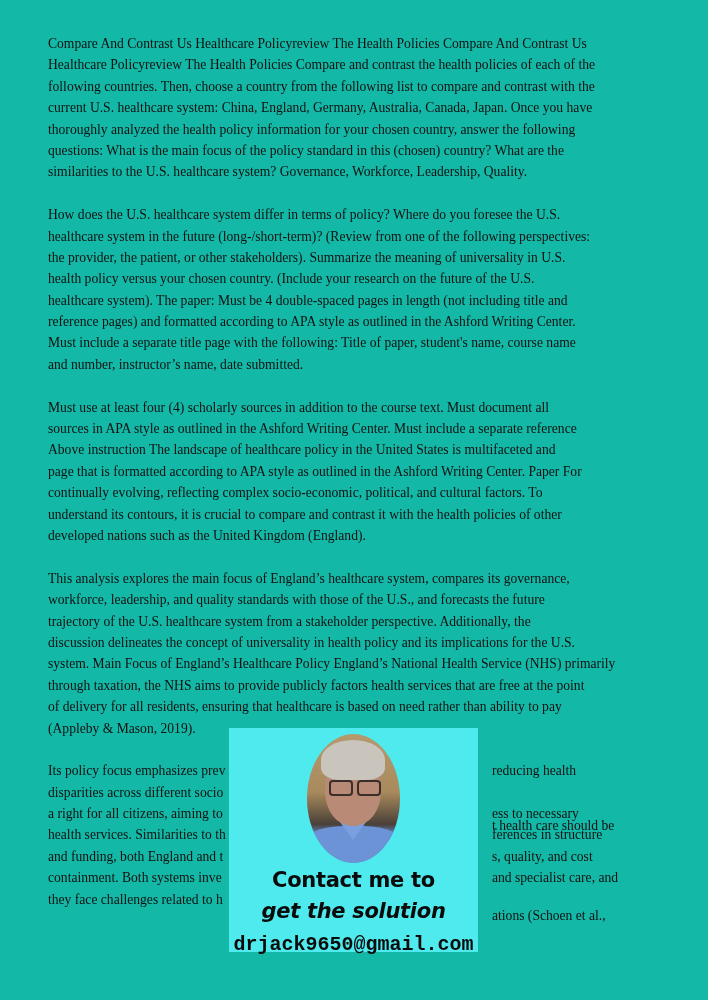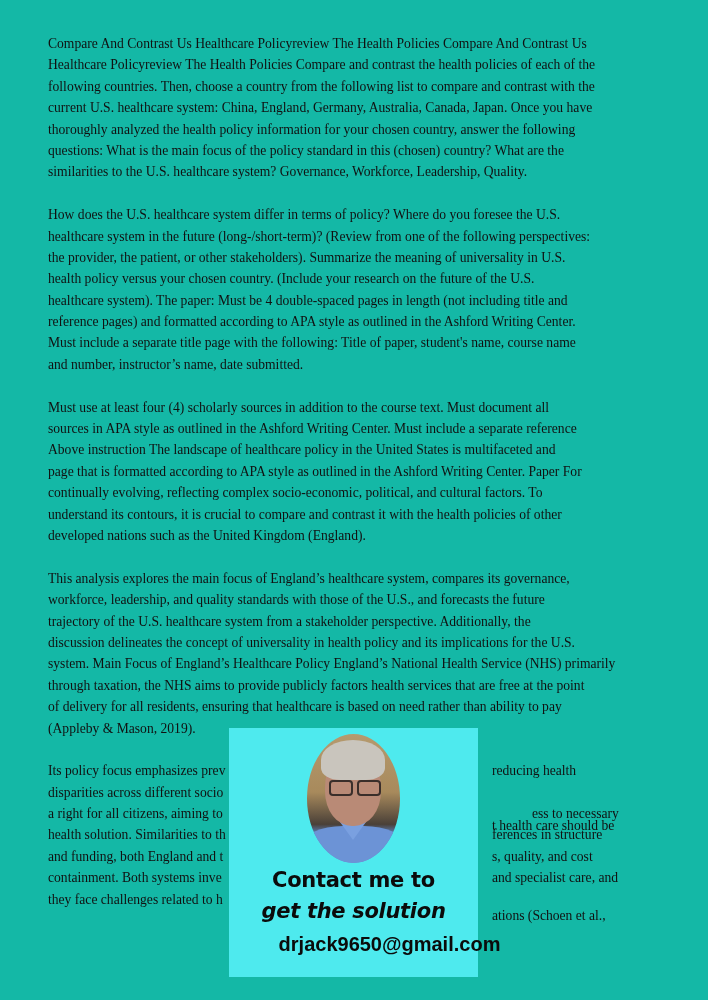--- a/index.html
+++ b/index.html
@@ -8,21 +8,21 @@
   .doc {
     position: absolute; left: 48px; top: 33px; width: 640px;
     font-family: "Liberation Serif", "DejaVu Serif", serif;
     font-size: 13.6px; color: #111; line-height: 21.4px;
   }
   .para { margin: 0 0 21.4px 0; }
   .line { display: block; white-space: nowrap; height: 21.4px; }
   .line .right { position: absolute; padding-left: 13px; }
   .split-line { position: relative; }
   .overlay {
-    position: absolute; left: 229px; top: 728px; width: 249px; height: 249px;
+    position: absolute; left: 229px; top: 728px; width: 249px; height: 224px;
     background: #4eeaee; z-index: 5;
   }
   .portrait {
     position: absolute; left: 78px; top: 6px; width: 93px; height: 129px;
     border-radius: 50%; overflow: hidden;
     background: linear-gradient(180deg, #b59a6e 0%, #a88a5c 45%, #4a4038 70%, #5e86c8 78%, #6c93d3 100%);
   }
   .portrait .hair { position:absolute; left:14px; top:6px; width:64px; height:40px; border-radius:50% 50% 30% 30%; background:#c9c5bd; }
   .portrait .face { position:absolute; left:18px; top:20px; width:56px; height:72px; border-radius:45% 45% 48% 48%; background:#b98a76; }
   .portrait .glasses-l { position:absolute; left:22px; top:46px; width:20px; height:12px; border:2px solid #3a2e2a; border-radius:4px; }
@@ -30,23 +30,23 @@
   .portrait .shirt { position:absolute; left:-5px; top:92px; width:103px; height:50px; border-radius:40% 40% 0 0; background:#6c93d6; }
   .portrait .collar { position:absolute; left:33px; top:88px; width:26px; height:18px; background:#7aa0e0; clip-path: polygon(0 0,50% 100%,100% 0); }
   .cta {
     position: absolute; left: 0; width: 249px; text-align: center;
     font-family: "DejaVu Sans", "Liberation Sans", sans-serif; font-weight: bold;
     font-size: 21px; color: #0b0b0b; letter-spacing: -0.3px;
   }
   .cta1 { top: 140px; }
   .cta2 { top: 171px; font-style: italic; }
   .email {
-    position: absolute; left: 12px; top: 205px; width: 249px; text-align: center;
-    font-family: Liberation Sans, sans-serif; font-weight: bold;
-    font-size: 20px; color: #0b0b0b; padding-left: 24px;
+    position: absolute; left: 0; top: 205px; width: 249px; text-align: center;
+    font-family: Liberation Mono, monospace; font-weight: bold;
+    font-size: 20px; color: #0b0b0b;
   }
 </style>
 </head>
 <body>
 
 <div class="page">
   <div class="doc" id="doc">
       <div class="para">
         <span class="line">Compare And Contrast Us Healthcare Policyreview The Health Policies Compare And Contrast Us</span>
         <span class="line">Healthcare Policyreview The Health Policies Compare and contrast the health policies of each of the</span>
@@ -81,22 +81,22 @@
         <span class="line">trajectory of the U.S. healthcare system from a stakeholder perspective. Additionally, the</span>
         <span class="line">discussion delineates the concept of universality in health policy and its implications for the U.S.</span>
         <span class="line">system. Main Focus of England’s Healthcare Policy England’s National Health Service (NHS) primarily</span>
         <span class="line">through taxation, the NHS aims to provide publicly factors health services that are free at the point</span>
         <span class="line">of delivery for all residents, ensuring that healthcare is based on need rather than ability to pay</span>
         <span class="line">(Appleby &amp; Mason, 2019).</span>
       </div>
       <div class="para">
         <span class="line split-line"><span>Its policy focus emphasizes prev</span><span class="right" style="left: 431px; top: 0px;">reducing health</span></span>
         <span class="line split-line"><span>disparities across different socio</span><span class="right" style="left: 431px; top: 0px; margin-top: 33px;">t health care should be</span></span>
-        <span class="line split-line"><span>a right for all citizens, aiming to</span><span class="right" style="left: 431px; top: 0px; margin-left: 40px;">ess to necessary</span></span>
-        <span class="line split-line"><span>health solution. Similarities to th</span><span class="right" style="left: 431px; top: 0px;">ferences in structure</span></span>
+        <span class="line split-line"><span>a right for all citizens, aiming to</span><span class="right" style="left: 431px; top: 0px;">ess to necessary</span></span>
+        <span class="line split-line"><span>health services. Similarities to th</span><span class="right" style="left: 431px; top: 0px;">ferences in structure</span></span>
         <span class="line split-line"><span>and funding, both England and t</span><span class="right" style="left: 431px; top: 0px;">s, quality, and cost</span></span>
         <span class="line split-line"><span>containment. Both systems inve</span><span class="right" style="left: 431px; top: 0px;">and specialist care, and</span></span>
         <span class="line split-line"><span>they face challenges related to h</span><span class="right" style="left: 431px; top: 16px;">ations (Schoen et al.,</span></span>
       </div>
     </div>
 
   <div class="overlay">
     <div class="portrait">
       <div class="shirt"></div>
       <div class="collar"></div>

